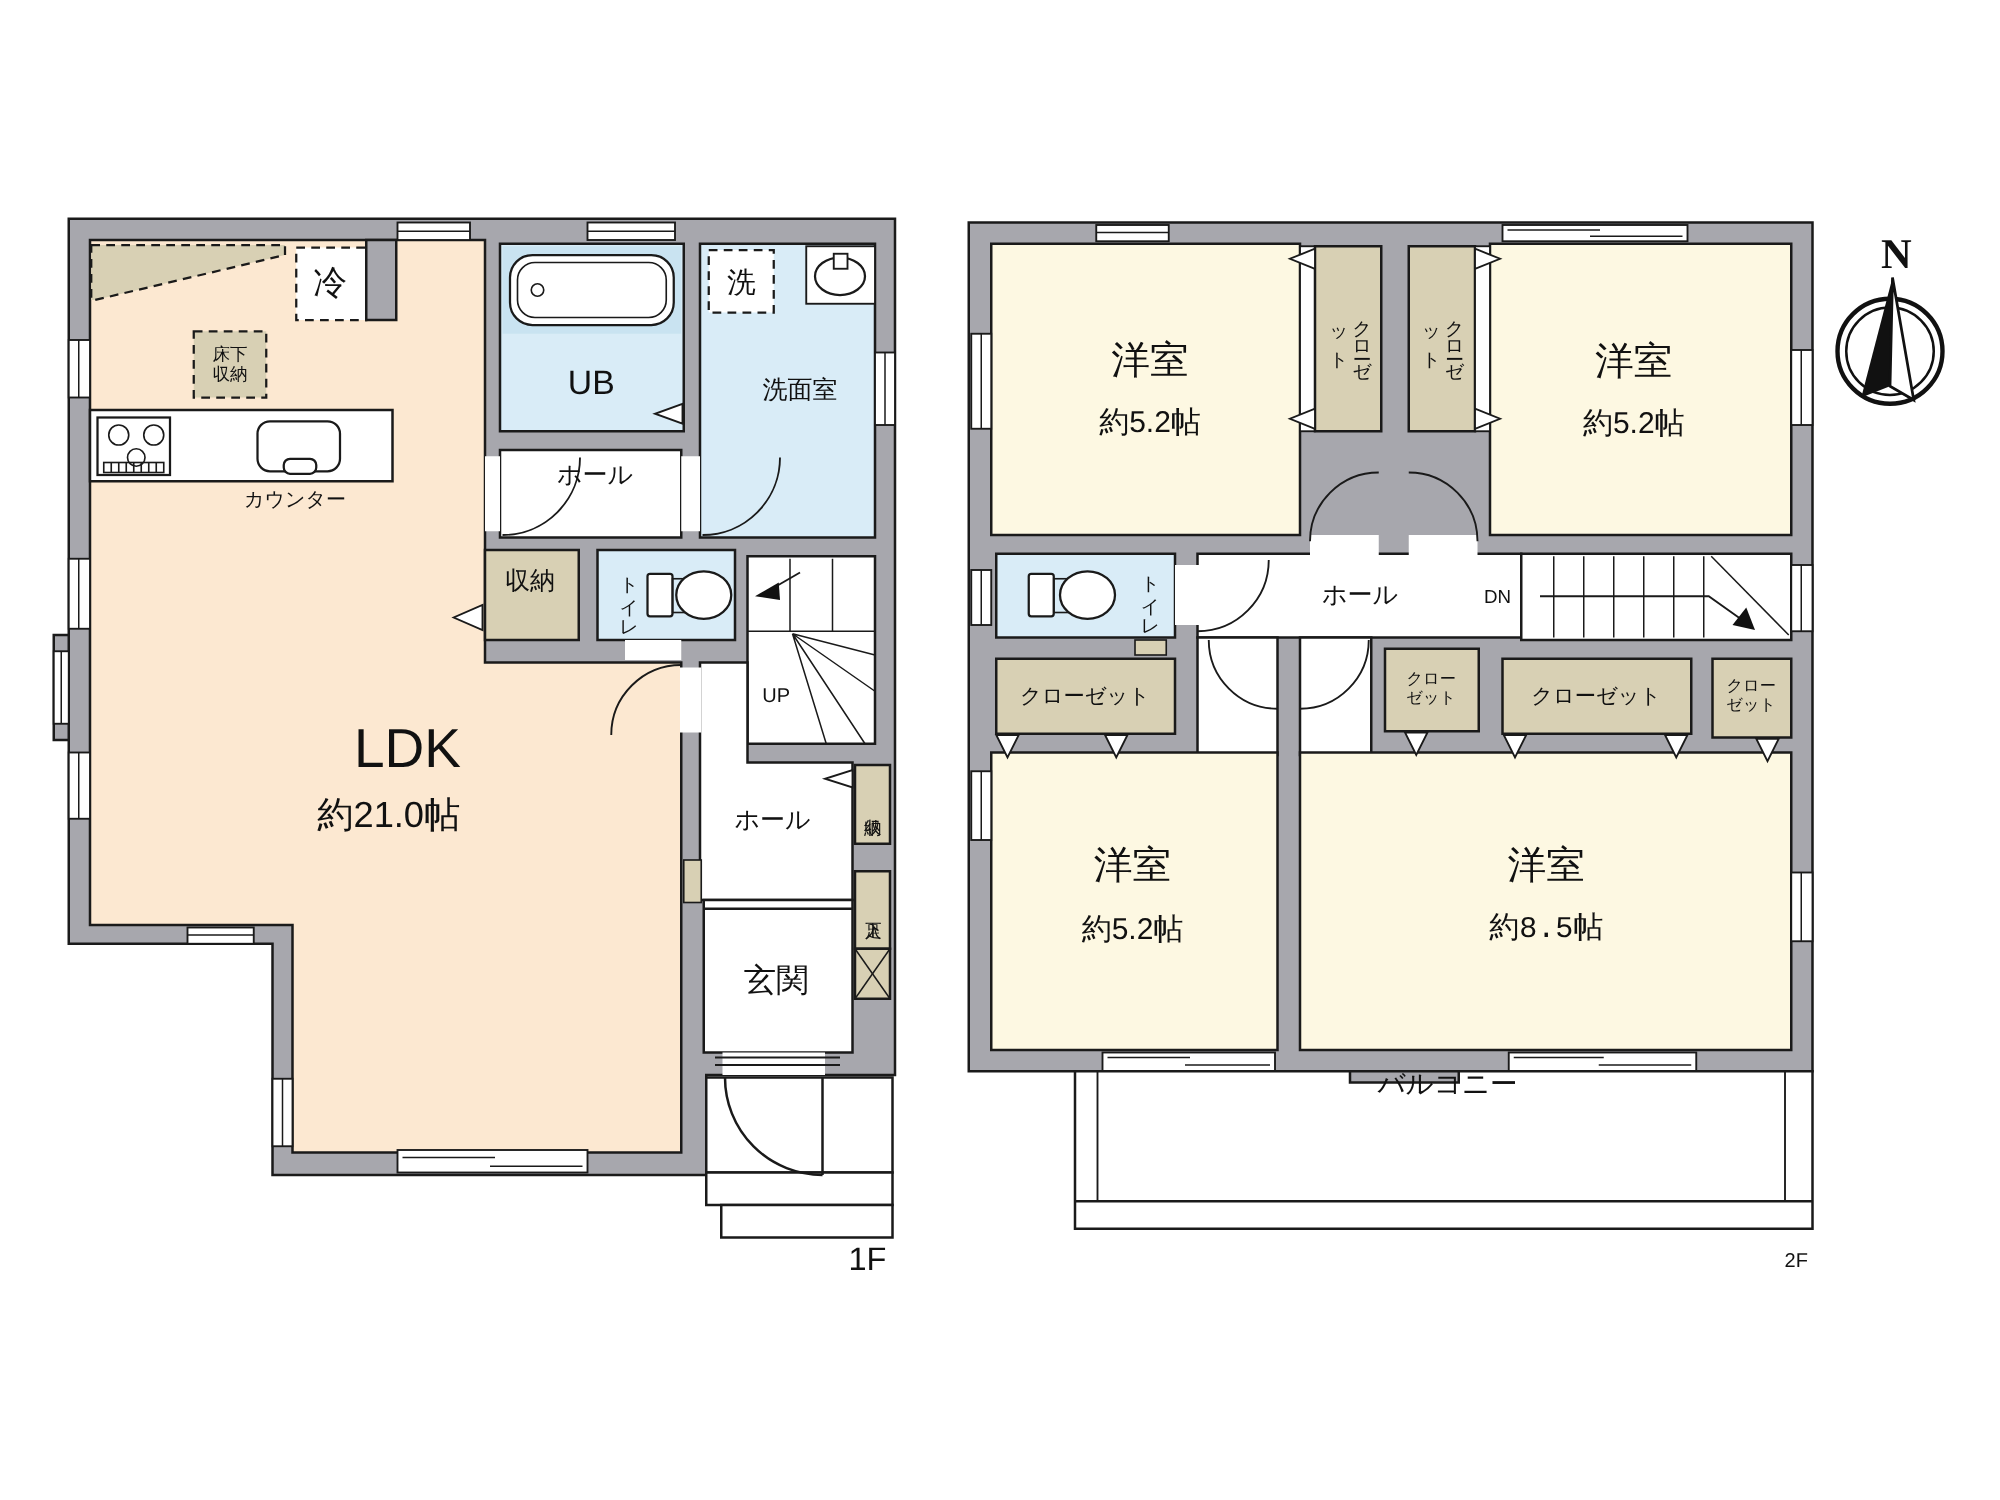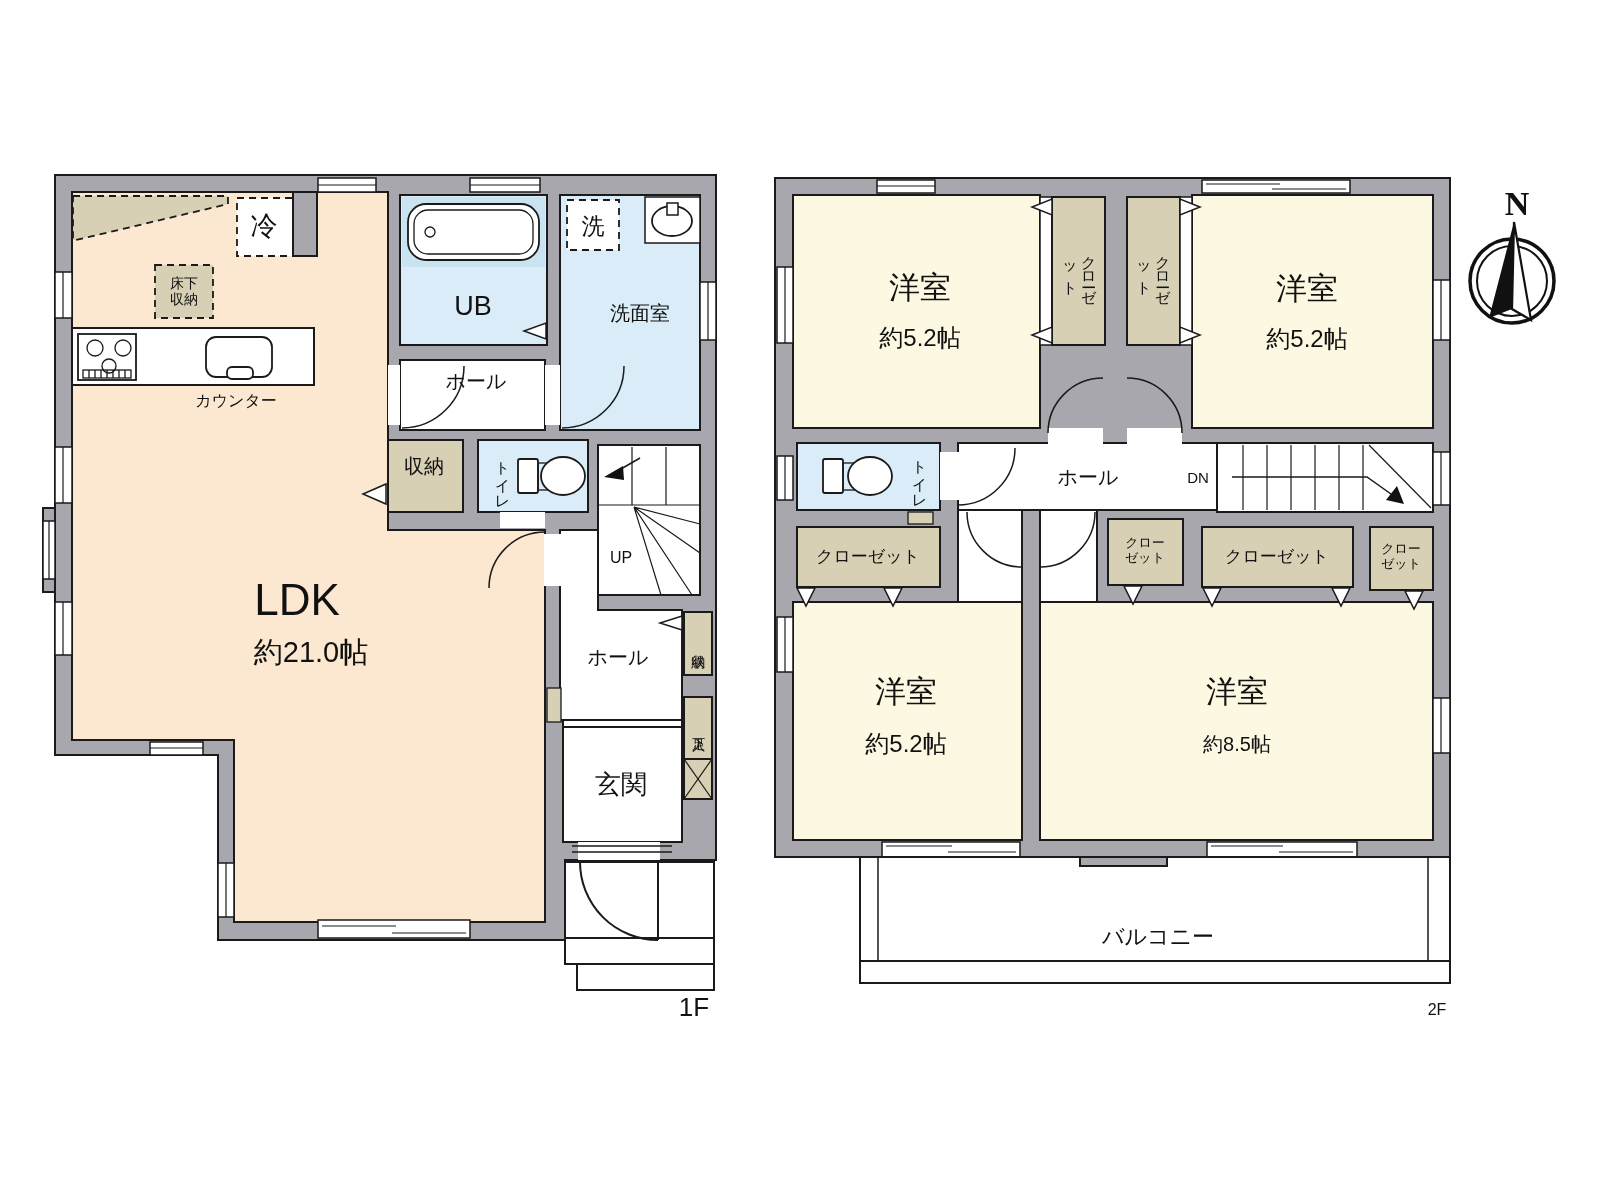--- a/index.html
+++ b/index.html
@@ -250,21 +250,21 @@
   </g>
 
   <g>
     <circle cx="1512" cy="281" r="42" fill="none" stroke="#111" stroke-width="3.5"></circle>
     <circle cx="1512" cy="281" r="35" fill="none" stroke="#111" stroke-width="2"></circle>
     <polygon points="1514,222 1489,318 1512,309" fill="#111"></polygon>
     <polygon points="1514,222 1512,309 1531,320" fill="#fff" stroke="#111" stroke-width="2.2"></polygon>
   </g>
 </svg>
 
-<div class="lbl" style="left:297px;top:600px;font-size:44px;">LDK</div>
+<div class="lbl" style="left:326px;top:600px;font-size:44px;">LDK</div>
 <div class="lbl" style="left:311px;top:653px;font-size:29px;">約21.0帖</div>
 <div class="lbl" style="left:236px;top:401px;font-size:16px;">カウンター</div>
 <div class="lbl" style="left:264px;top:227px;font-size:27px;">冷</div>
 <div class="lbl wrap" style="left:184px;top:291px;font-size:14px;width:34px;">床下収納</div>
 <div class="lbl" style="left:473px;top:307px;font-size:27px;">UB</div>
 <div class="lbl" style="left:593px;top:226px;font-size:23px;">洗</div>
 <div class="lbl" style="left:640px;top:313px;font-size:20px;">洗面室</div>
 <div class="lbl" style="left:476px;top:381px;font-size:20px;">ホール</div>
 <div class="lbl" style="left:618px;top:657px;font-size:20px;">ホール</div>
 <div class="lbl" style="left:424px;top:466px;font-size:20px;">収納</div>
@@ -284,18 +284,18 @@
 <div class="lbl vert" style="left:919px;top:476px;font-size:15px;height:70px;">トイレ</div>
 <div class="lbl" style="left:1088px;top:477px;font-size:20px;">ホール</div>
 <div class="lbl" style="left:1198px;top:478px;font-size:15px;">DN</div>
 <div class="lbl" style="left:868px;top:557px;font-size:17px;">クローゼット</div>
 <div class="lbl wrap" style="left:1145px;top:551px;font-size:13px;width:52px;">クローゼット</div>
 <div class="lbl" style="left:1277px;top:557px;font-size:17px;">クローゼット</div>
 <div class="lbl wrap" style="left:1401px;top:557px;font-size:13px;width:52px;">クローゼット</div>
 <div class="lbl" style="left:906px;top:692px;font-size:31px;">洋室</div>
 <div class="lbl" style="left:906px;top:744px;font-size:24px;">約5.2帖</div>
 <div class="lbl" style="left:1237px;top:692px;font-size:31px;">洋室</div>
-<div class="lbl" style="left:1237px;top:744px;font-size:20px;">約8.5帖</div>
-<div class="lbl" style="left:1158px;top:937px;font-size:22px;">バルコニー</div>
+<div class="lbl" style="left:1237px;top:744px;font-size:24px;font-family:Liberation Mono, monospace;">約8.5帖</div>
+<div class="lbl" style="left:1158px;top:867px;font-size:22px;">バルコニー</div>
 <div class="lbl" style="left:1437px;top:1010px;font-size:16px;">2F</div>
 
 <div class="lbl serif" style="left:1517px;top:204px;font-size:34px;">N</div>
 </div>
 
 </body></html>

